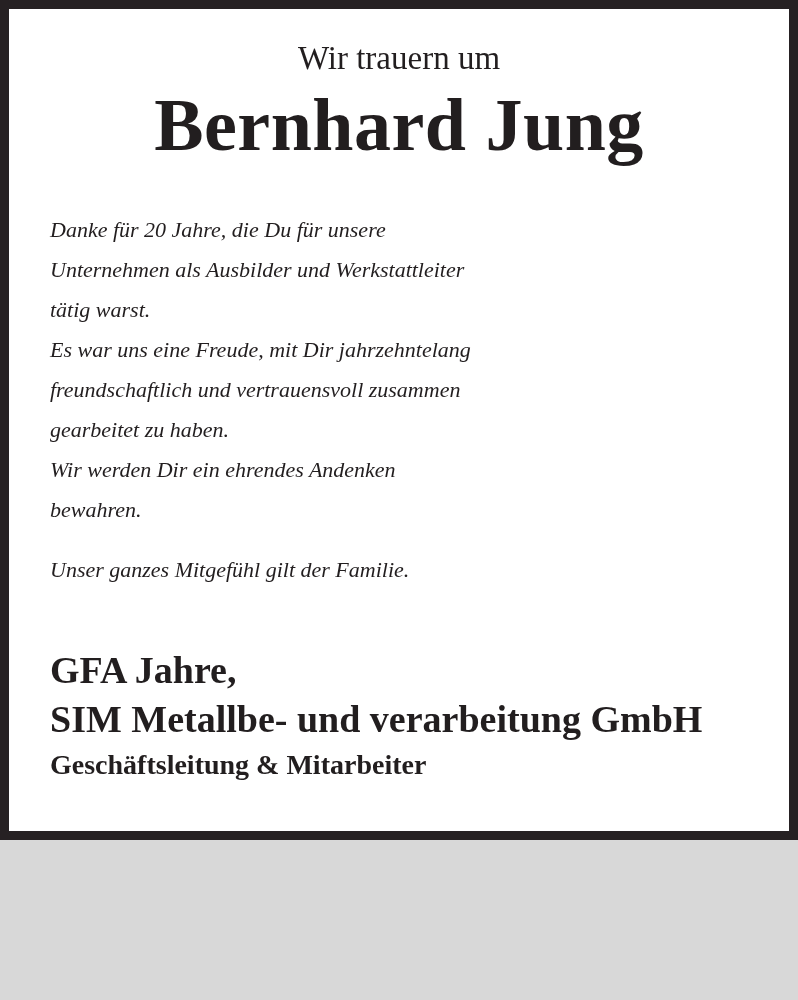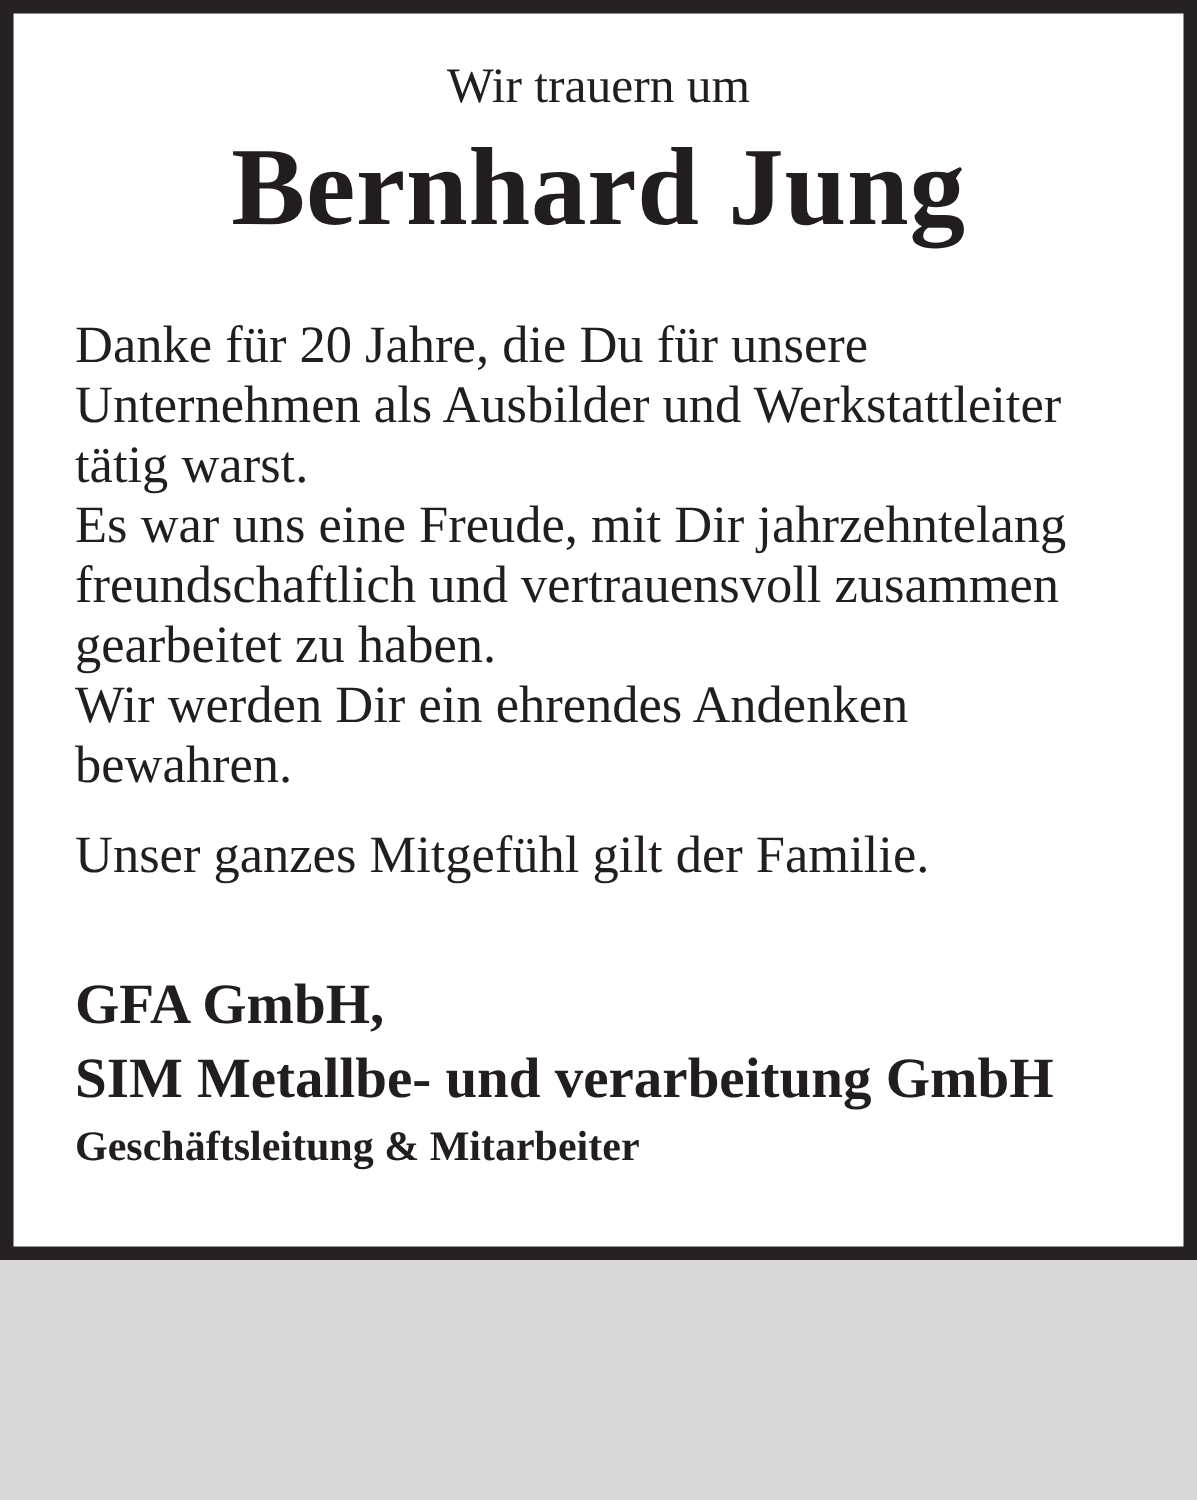--- a/index.html
+++ b/index.html
@@ -39,23 +39,24 @@
     display: flex;
     justify-content: center;
     gap: 38px;
   }
   .content {
     padding-left: 41px;
     padding-right: 35px;
   }
   .block {
     margin: 0;
-    font-size: 35px;
+    font-size: 22px;
     line-height: 40px;
     white-space: pre-line;
+    font-style: italic;
   }
   .b1 { margin-top: 44px; }
   .b2 { }
   .b3 { margin-top: 20px; }
   .signature {
     margin-top: 56px;
     font-weight: bold;
   }
   .sig-main {
     font-size: 38px;
@@ -86,19 +87,19 @@
 Unternehmen als Ausbilder und Werkstattleiter
 tätig warst.
 Es war uns eine Freude, mit Dir jahrzehntelang
 freundschaftlich und vertrauensvoll zusammen
 gearbeitet zu haben.</p>
     <p class="block b2">Wir werden Dir ein ehrendes Andenken
 bewahren.</p>
     <p class="block b3">Unser ganzes Mitgefühl gilt der Familie.</p>
 
     <div class="signature">
-      <div class="sig-main">GFA GmbH,</div>
+      <div class="sig-main">GFA Jahre,</div>
       <div class="sig-main">SIM Metallbe- und verarbeitung GmbH</div>
       <div class="sig-sub">Geschäftsleitung &amp; Mitarbeiter</div>
     </div>
 
   </div>
 </div>
 
 </body></html>

